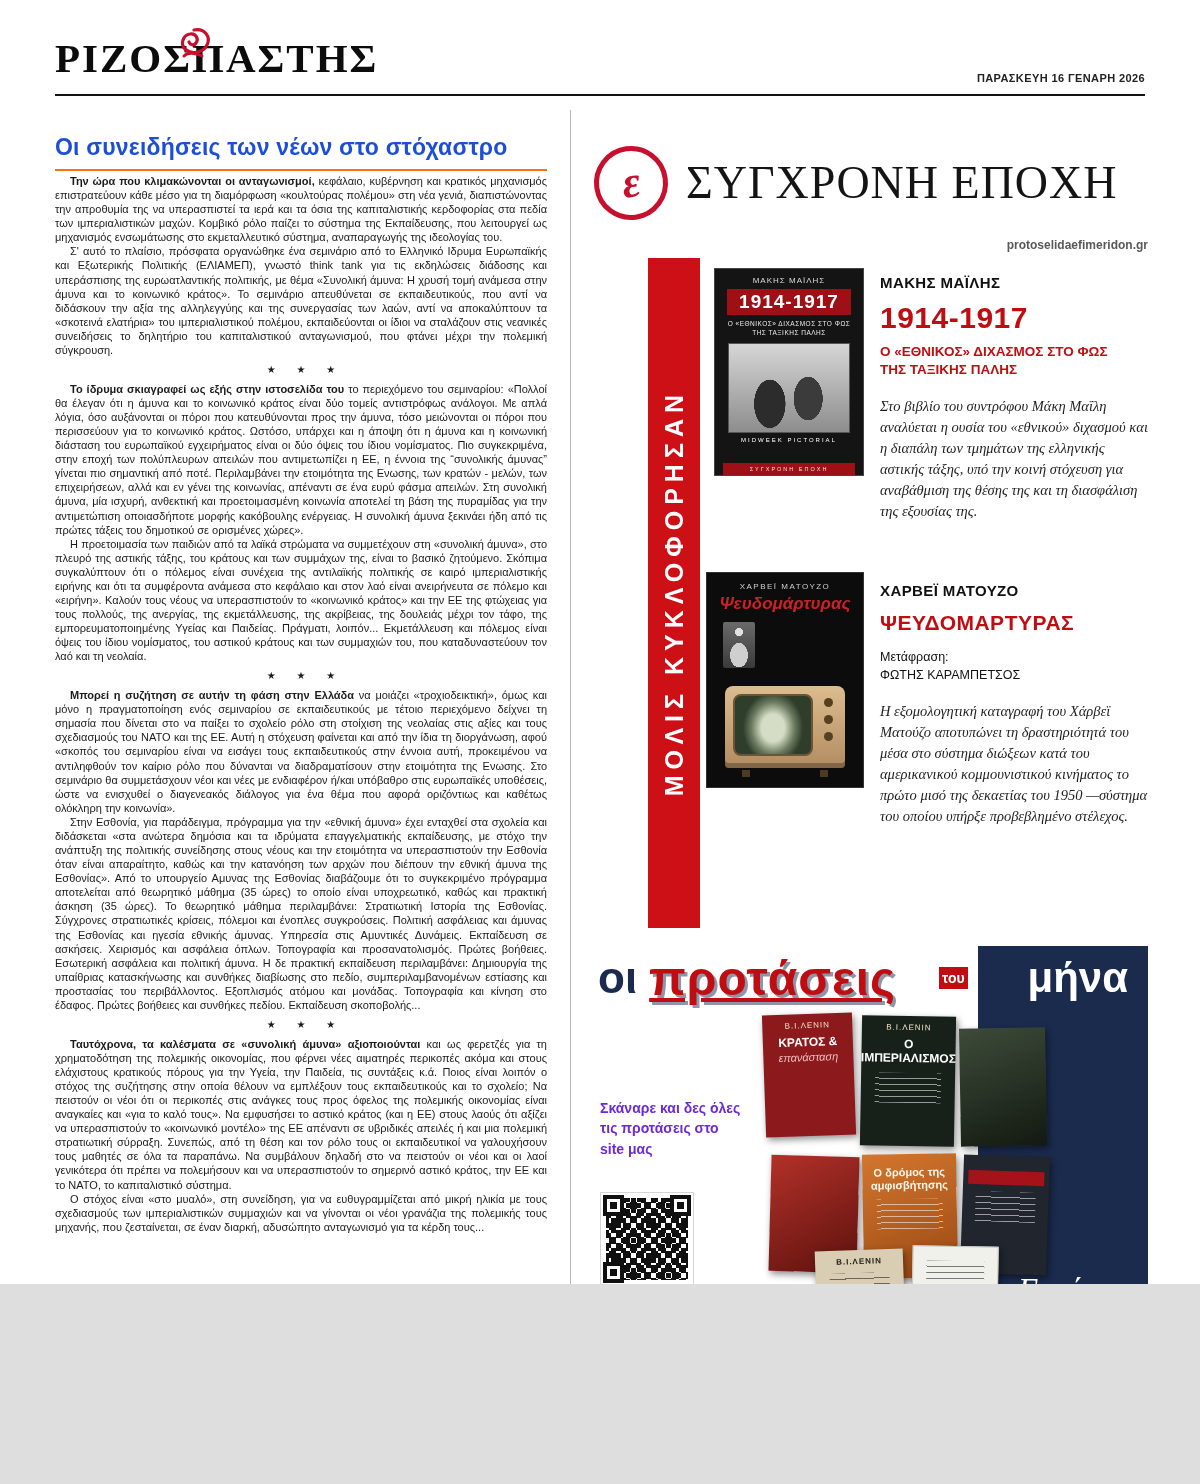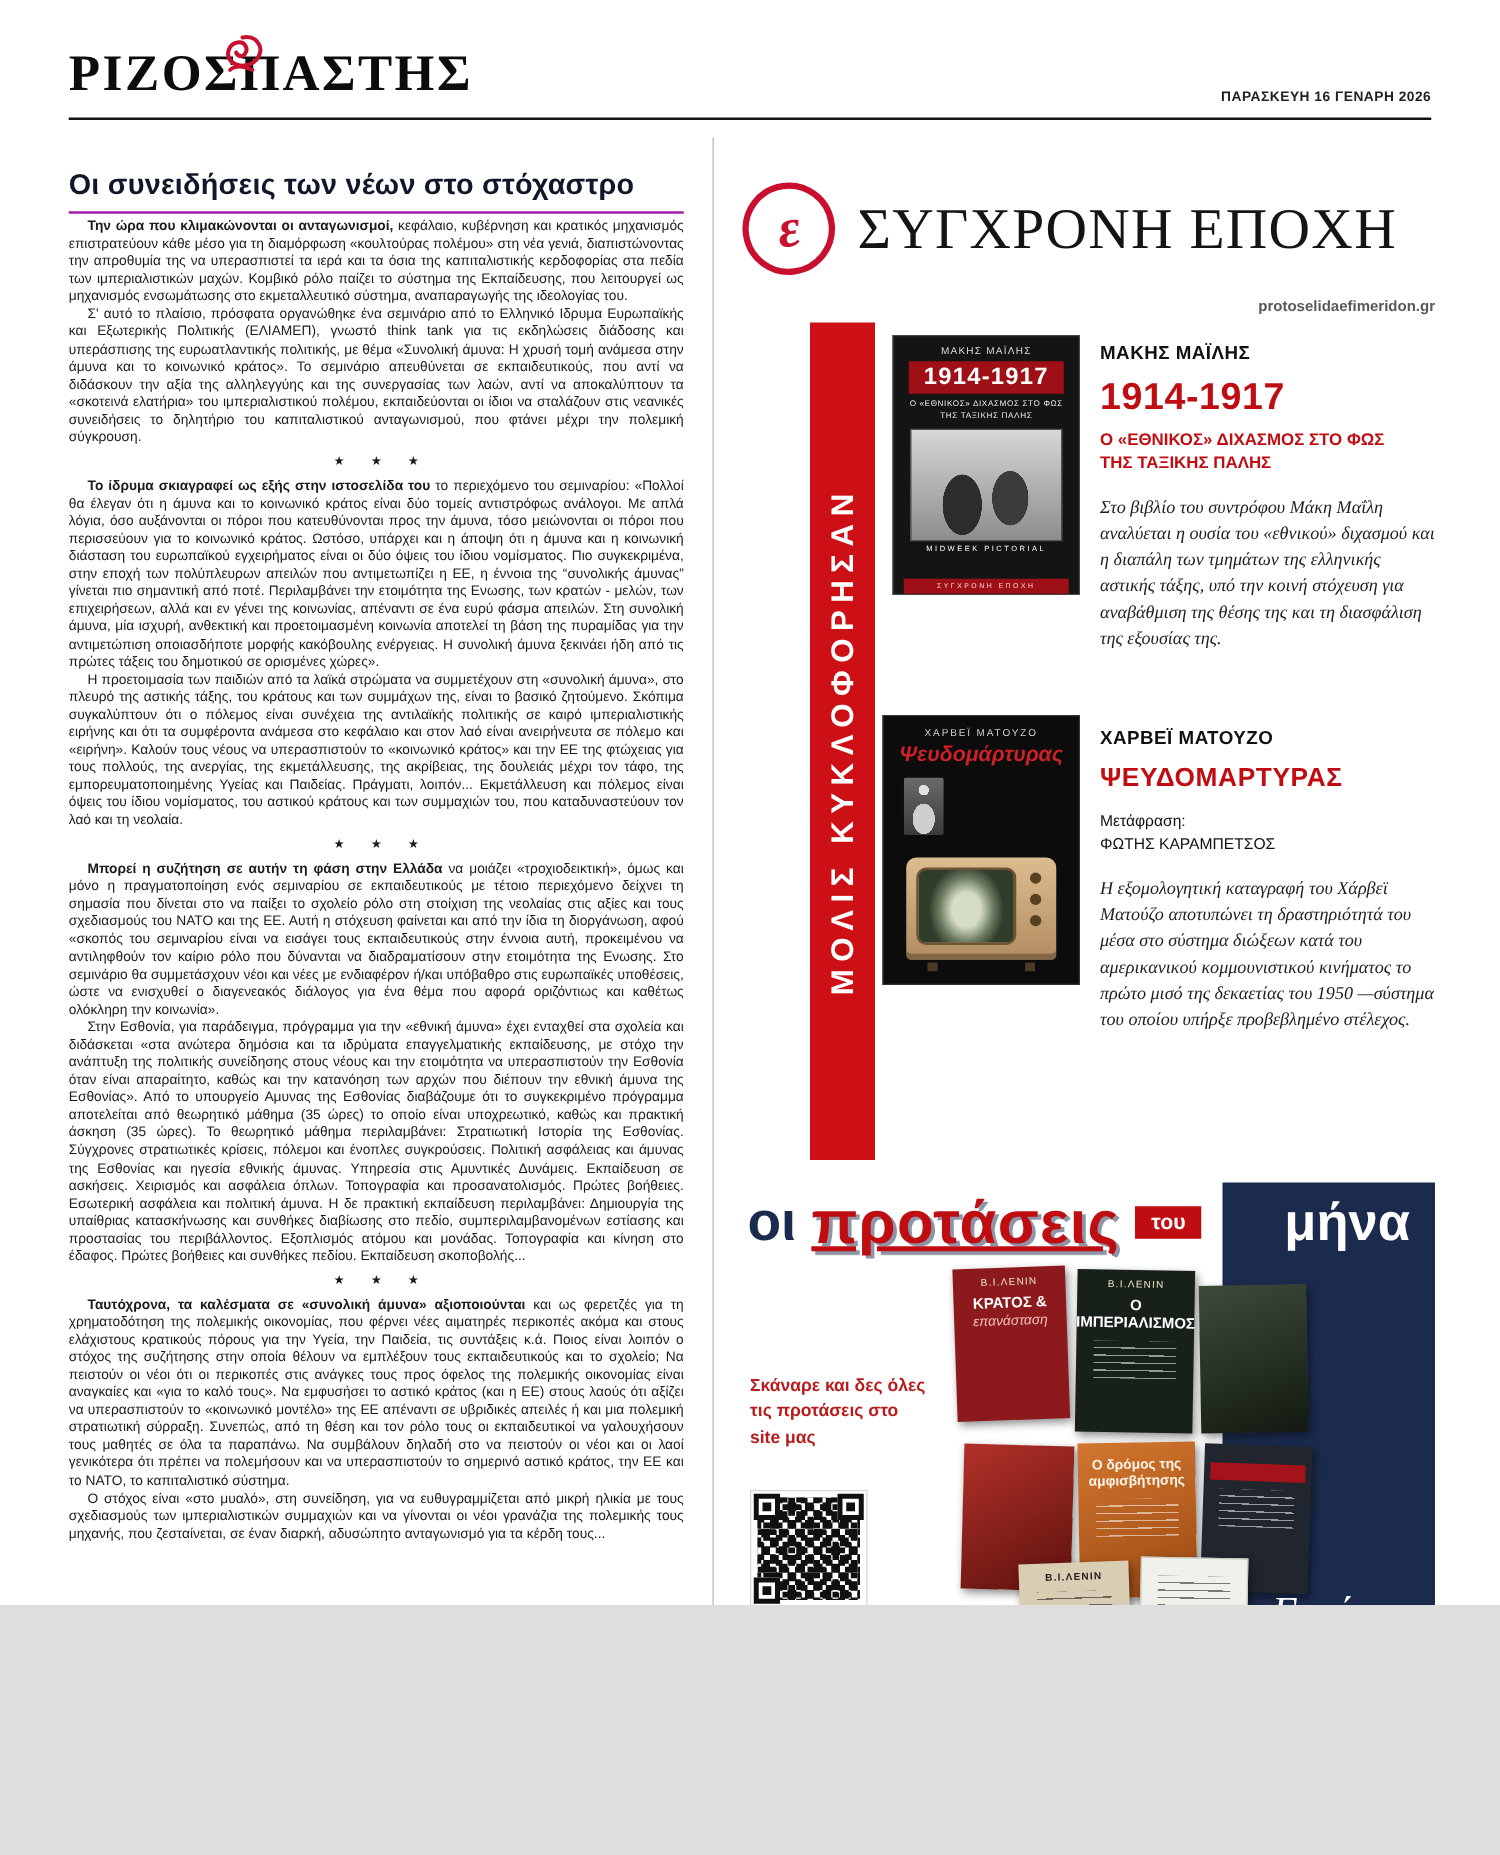--- a/index.html
+++ b/index.html
@@ -19,22 +19,22 @@
   .edition-date { position:absolute; right:55px; top:72px; font-size:11px; font-weight:bold; color:#222; letter-spacing:.4px; }
   .header-rule { position:absolute; left:55px; right:55px; top:94px; height:2px; background:#141414; }
 
   
   .article-col { position:absolute; left:55px; top:110px; width:492px; }
   .section-banner {
     width:426px; background:#b01218; color:#fff; font-weight:bold; font-size:26px;
     letter-spacing:1px; padding:5px 16px 8px; box-shadow:5px 5px 0 #181818;
   }
   .headline {
-    margin-top:24px; font-size:23px; font-weight:bold; color:#0f172a;
-    padding-bottom:8px; border-bottom:2px solid #a21caf; letter-spacing:.2px;
+    margin-top:24px; font-size:23px; font-weight:bold; color:#1d4ed8;
+    padding-bottom:8px; border-bottom:2px solid #f97316; letter-spacing:.2px;
   }
   .article-body { margin-top:3px; font-size:11px; line-height:1.28; text-align:justify; color:#1b1b1b; }
   .para { margin:0; text-indent:15px; }
   .para b { font-weight:bold; }
   .stars { text-align:center; font-size:10px; letter-spacing:9px; margin:7px 0 5px; color:#1b1b1b; text-indent:9px; }
   .signature { text-align:right; font-weight:bold; font-size:12px; margin-top:10px; padding-right:4px; }
 
   .col-divider { position:absolute; left:570px; top:110px; height:1326px; width:1px; background:#b8b8b8; }
 
   
@@ -122,24 +122,24 @@
   .b2-trans { font-size:12.5px; margin-top:14px; line-height:1.4; color:#111; }
 
   
   .prop-navy { position:absolute; left:978px; top:946px; width:170px; height:384px; background:#1b2b4e; }
   .prop-banner {
     position:absolute; left:594px; top:946px; width:554px; height:64px; z-index:2;
     display:flex; align-items:center; gap:12px;
   }
   .pb-oi { color:#1b2b4e; font-size:44px; font-weight:bold; margin-left:4px; }
   .pb-prot { color:#c00d12; font-size:48px; font-weight:bold; letter-spacing:1px; text-shadow:3px 3px 0 rgba(27,43,78,.5);text-decoration:underline; }
-  .pb-tou { background:#c00d12; color:#fff; font-size:17px; font-weight:bold; padding:3px 13px; }
+  .pb-tou { background:#c00d12; color:#fff; font-size:14px; font-weight:bold; padding:3px 3px;margin-left:31px; }
   .pb-mina { color:#fff; font-size:42px; font-weight:bold; margin-left:auto; margin-right:20px; }
 
-  .scan-text { position:absolute; left:600px; top:1098px; width:142px; color:#b91c1c; font-weight:bold; font-size:14px; line-height:1.45; }
+  .scan-text { position:absolute; left:600px; top:1098px; width:142px; color:#6d28d9; font-weight:bold; font-size:14px; line-height:1.45; }
   .qr { position:absolute; left:600px; top:1192px; width:92px; height:92px; background:#fff; border:1px solid #d5d5d5; }
   .qr-modules {
     position:absolute; inset:5px;
     background:
       conic-gradient(#101010 25%, transparent 0 50%, #101010 0 75%, transparent 0) 0 0 / 10px 10px,
       conic-gradient(#101010 25%, transparent 0 50%, #101010 0 75%, transparent 0) 3px 4px / 14px 14px;
   }
   .qr-finder { position:absolute; width:21px; height:21px; border:4px solid #101010; background:#fff; box-sizing:border-box; }
   .qr-finder::after { content:""; position:absolute; inset:3px; background:#101010; }
   .qf-tl { left:2px; top:2px; } .qf-tr { right:2px; top:2px; } .qf-bl { left:2px; bottom:2px; }

